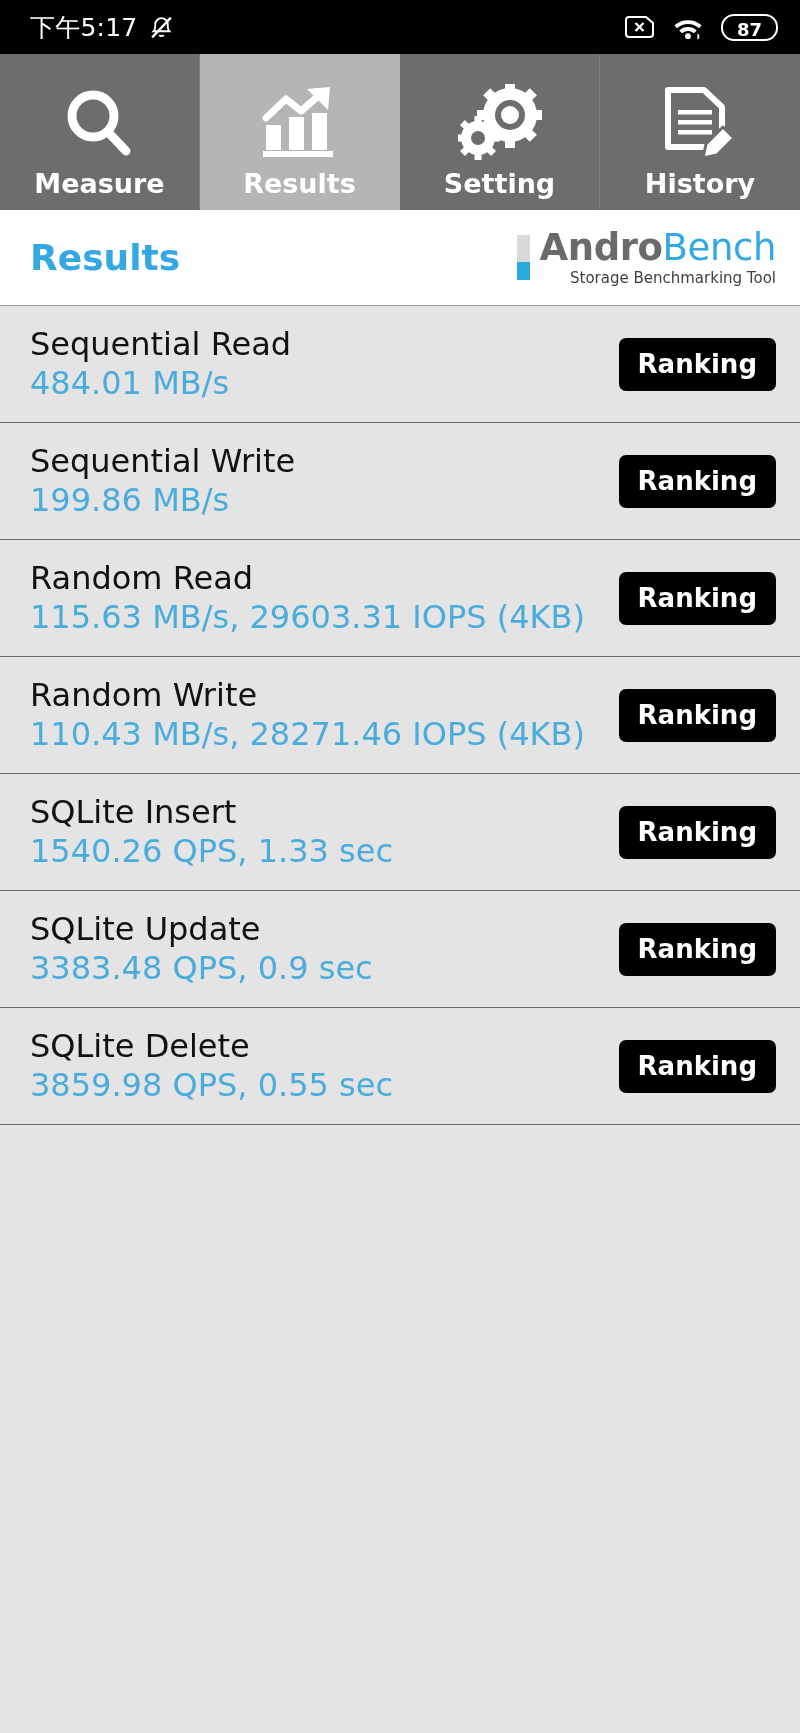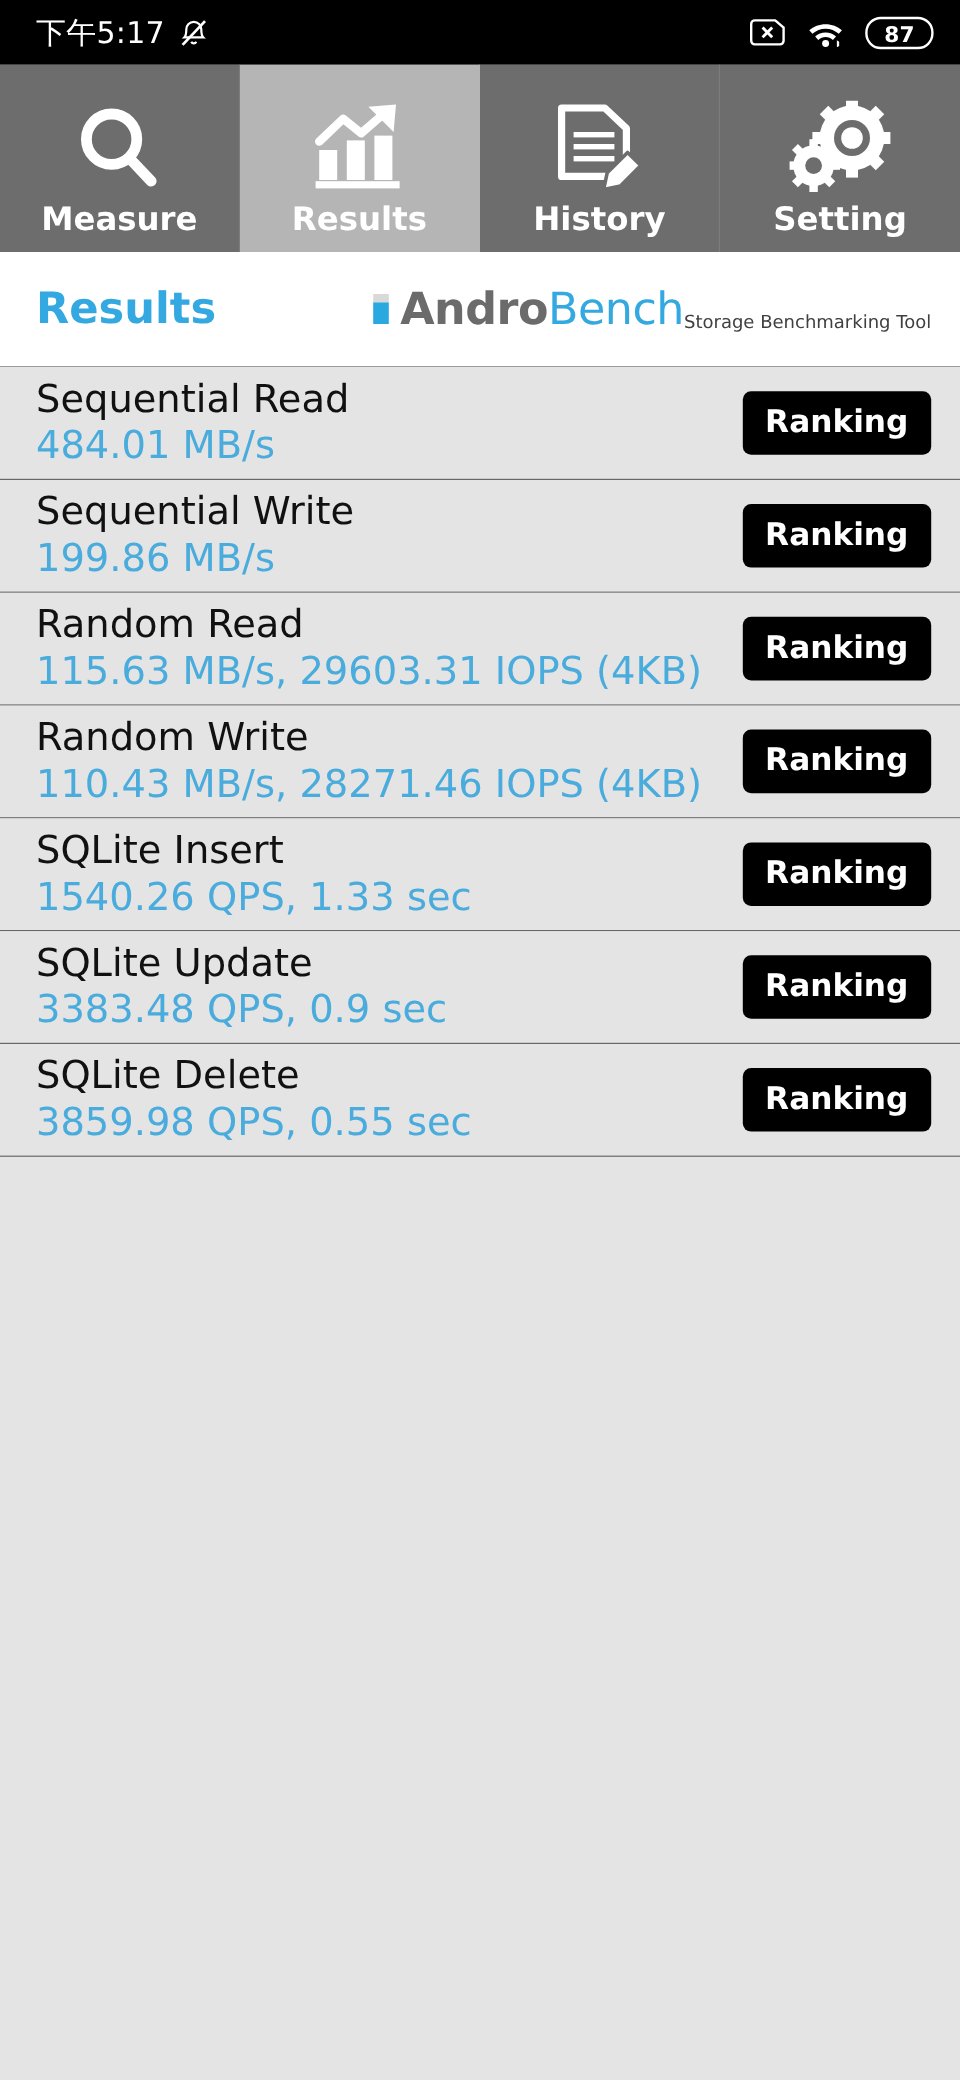--- a/index.html
+++ b/index.html
@@ -129,21 +129,21 @@
   .brand-bar {
     width: 13px;
     display: flex;
     flex-direction: column;
     margin-top: 6px;
     margin-bottom: 6px;
   }
   .brand-bar i { display: block; width: 100%; }
   .brand-bar i.top { flex: 1 1 auto; background: #d9d9d9; }
   .brand-bar i.bot { height: 18px; background: #2aa9e0; }
-  .brand-text { display: flex; flex-direction: row; align-items: flex-end; }
+  .brand-text { display: flex; flex-direction: column; align-items: flex-end; }
   .brand-name {
     font-size: 37px;
     line-height: 1.02;
     letter-spacing: -0.4px;
     font-family: "DejaVu Sans", sans-serif;
   }
   .brand-name .a { color: #6b6b6b; font-weight: bold; }
   .brand-name .b { color: #34a8e0; font-weight: normal; }
   .brand-sub {
     font-size: 15px;
@@ -153,21 +153,21 @@
     font-family: "DejaVu Sans", sans-serif;
   }
 
   
   .list {
     flex: 1 1 auto;
     background: #e4e4e4;
     overflow: hidden;
   }
   .row {
-    height: 94px;
+    height: 117px;
     border-bottom: 1.5px solid #676767;
     display: flex;
     align-items: center;
     padding: 0 24px 0 30px;
     background: #e4e4e4;
   }
   .row-text {
     flex: 1 1 auto;
     min-width: 0;
     display: flex;
@@ -257,33 +257,20 @@
         <svg width="80" height="78" viewBox="0 0 80 78" fill="#fff">
           <rect x="6" y="40" width="15" height="25"></rect>
           <rect x="29" y="32" width="15" height="33"></rect>
           <rect x="52" y="28" width="15" height="37"></rect>
           <rect x="3" y="66" width="70" height="6"></rect>
           <path d="M6 33 L26 14 L41 26 L63 7" fill="none" stroke="#fff" stroke-width="7" stroke-linejoin="round" stroke-linecap="round"></path>
           <path d="M47 4 L70 2 L68 25 Z" fill="#fff"></path>
         </svg>
       </div>
       <div class="tab-label">Results</div>
-    </div>
-
-    <div class="tab">
-      <div class="tab-icon">
-        <svg width="80" height="80" viewBox="0 0 80 80" fill="none">
-          <path d="M8 6 h36 l18 17 v40 h-54 z" fill="none" stroke="#fff" stroke-width="6" stroke-linejoin="round"></path>
-          <rect x="18" y="26" width="34" height="4.5" fill="#fff"></rect>
-          <rect x="18" y="36" width="34" height="4.5" fill="#fff"></rect>
-          <rect x="18" y="46" width="34" height="4.5" fill="#fff"></rect>
-          <path d="M46 60 L63 43 L74 54 L57 71 L43 74 Z" fill="#fff" stroke="#6d6d6d" stroke-width="3" stroke-linejoin="round"></path>
-        </svg>
-      </div>
-      <div class="tab-label">History</div>
     </div>
 
     <div class="tab">
       <div class="tab-icon">
         <svg width="84" height="80" viewBox="0 0 84 80" fill="#fff">
           <g transform="translate(52,31)">
             <circle r="27" fill="#fff"></circle>
             <g fill="#fff">
               <rect x="-5" y="-33" width="10" height="10"></rect>
               <rect x="-5" y="23" width="10" height="10"></rect>
@@ -308,20 +295,33 @@
               <rect x="-3.5" y="14" width="7" height="8" transform="rotate(45)"></rect>
               <rect x="-22" y="-3.5" width="8" height="7" transform="rotate(45)"></rect>
               <rect x="14" y="-3.5" width="8" height="7" transform="rotate(45)"></rect>
             </g>
             <circle r="7" fill="#6d6d6d"></circle>
           </g>
         </svg>
       </div>
       <div class="tab-label">Setting</div>
     </div>
+
+    <div class="tab">
+      <div class="tab-icon">
+        <svg width="80" height="80" viewBox="0 0 80 80" fill="none">
+          <path d="M8 6 h36 l18 17 v40 h-54 z" fill="none" stroke="#fff" stroke-width="6" stroke-linejoin="round"></path>
+          <rect x="18" y="26" width="34" height="4.5" fill="#fff"></rect>
+          <rect x="18" y="36" width="34" height="4.5" fill="#fff"></rect>
+          <rect x="18" y="46" width="34" height="4.5" fill="#fff"></rect>
+          <path d="M46 60 L63 43 L74 54 L57 71 L43 74 Z" fill="#fff" stroke="#6d6d6d" stroke-width="3" stroke-linejoin="round"></path>
+        </svg>
+      </div>
+      <div class="tab-label">History</div>
+    </div>
   </div>
 
   <div class="header">
     <div class="page-title">Results</div>
     <div class="brand">
       <span class="brand-bar">
         <i class="top"></i>
           <i class="bot"></i>
       </span>
       <span class="brand-text">

